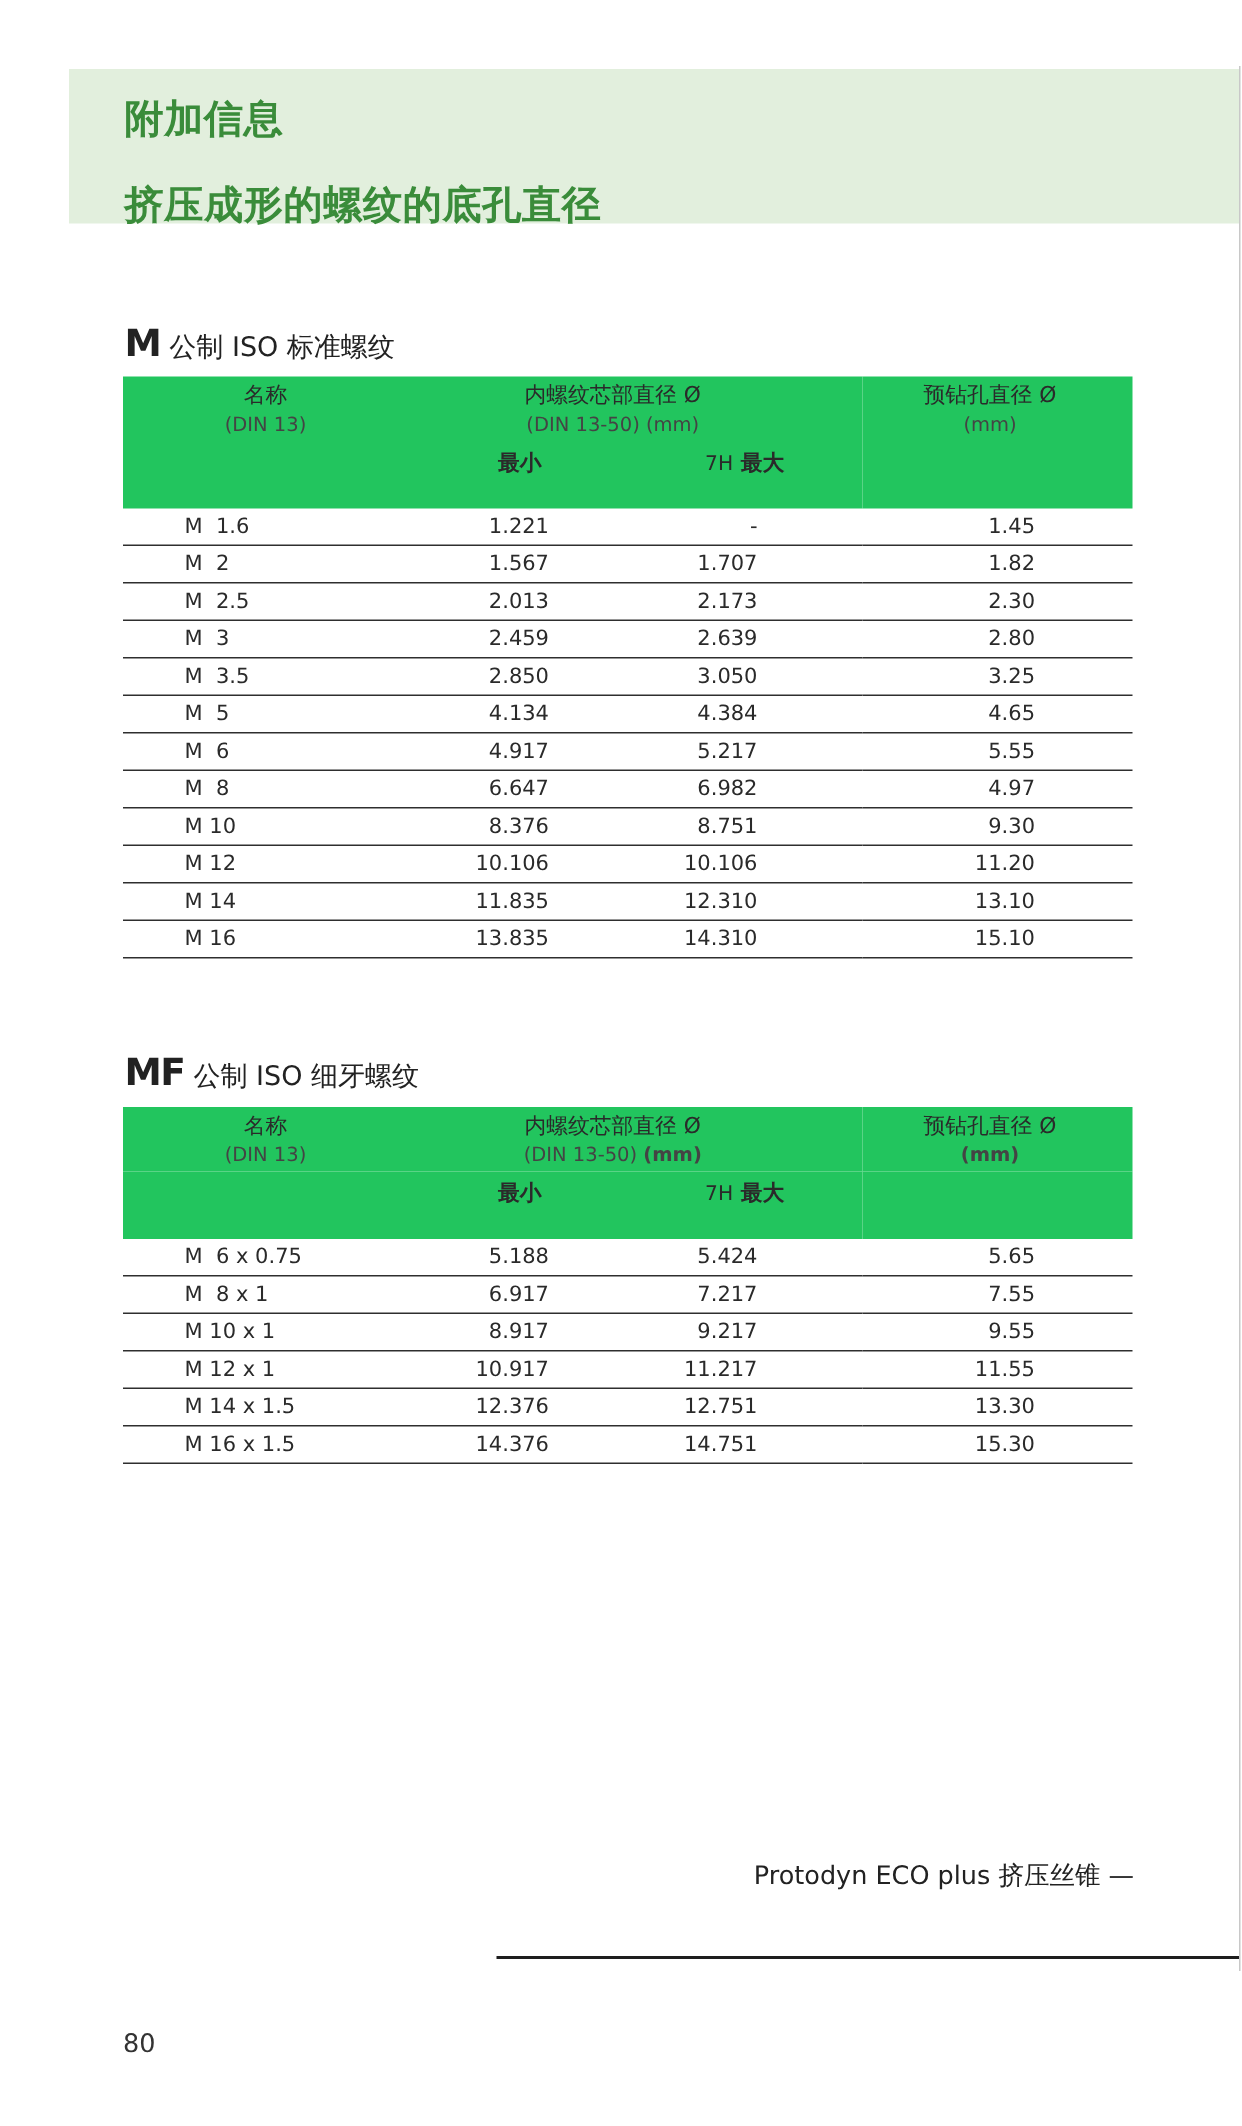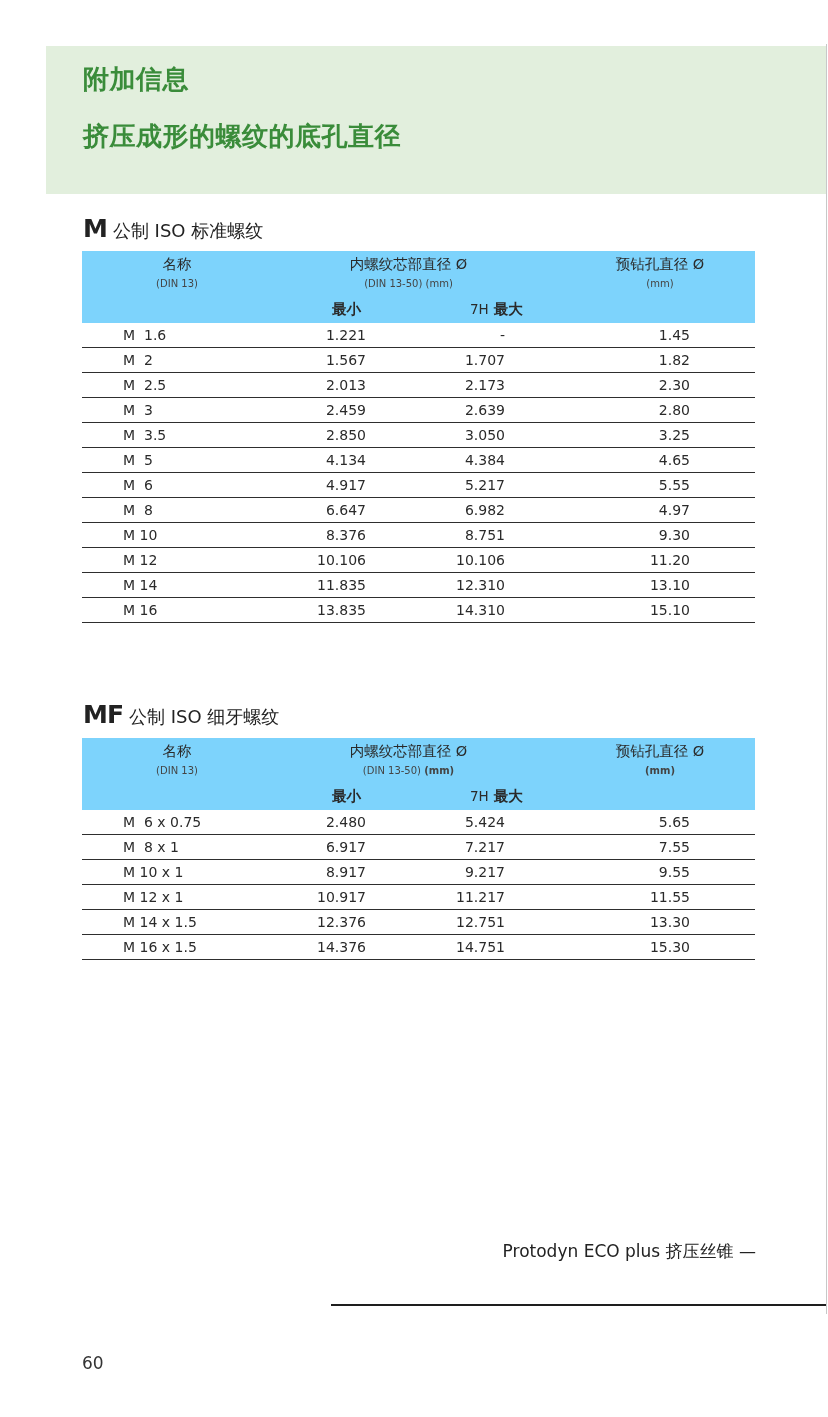--- a/index.html
+++ b/index.html
@@ -6,21 +6,21 @@
     body {
       width: 828px; height: 1417px; position: relative; overflow: hidden;
       font-family: "DejaVu Sans", "Liberation Sans", sans-serif;
       color: #222222;
     }
     .right-edge {
       position: absolute; left: 826px; top: 44px; width: 1px; height: 1270px;
       background: #c8c8c8;
     }
     .header-band {
-      position: absolute; left: 46px; top: 46px; width: 780px; height: 148px;
+      position: absolute; left: 46px; top: 46px; width: 780px; height: 103px;
       background: #e2efdd;
     }
     .header-band .kicker {
       position: absolute; left: 37px; top: 16px;
       font-size: 26px; font-weight: bold; color: #3a8c3a; letter-spacing: 0.5px;
     }
     .header-band .title {
       position: absolute; left: 37px; top: 73px;
       font-size: 26px; font-weight: bold; color: #3a8c3a; letter-spacing: 0.5px;
     }
@@ -28,29 +28,29 @@
       position: absolute; left: 83px; font-size: 18px; color: #222;
       display: flex; align-items: baseline; gap: 6px;
     }
     .section-title .code {
       font-size: 25px; font-weight: bold; color: #222; letter-spacing: -1px;
     }
     table.spec {
       position: absolute; left: 82px; width: 673px; border-collapse: collapse;
       font-size: 14px; color: #2a2a2a;
     }
-    table.spec thead tr { background: #7dd3fc; }
+    table.spec thead tr { background: #22c55e; }
     table.spec thead th {
       font-weight: normal; text-align: center; vertical-align: top;
       padding: 0; line-height: 20px; font-size: 14.5px;
     }
-    table.spec thead th .sub { color: #444; font-size: 10px; }
+    table.spec thead th .sub { color: #444; font-size: 13px; }
     table.spec thead th .bold { font-weight: bold; }
     table.spec thead tr.h1 th { padding-top: 3px; }
-    table.spec thead tr.h2 th { padding-bottom: 4px; padding-top: 5px; font-weight: bold; }
+    table.spec thead tr.h2 th { padding-bottom: 20px; padding-top: 5px; font-weight: bold; }
     table.spec thead tr.h2 th.min { text-align: right; padding-right: 70px; }
     table.spec thead tr.h2 th.max { text-align: left; padding-left: 36px; margin-top: 24px; }
     table.spec thead tr.h2 th .h7 { font-weight: normal; font-size: 13.5px; }
     table.spec tbody td {
       height: 24px; border-bottom: 1.5px solid #2e2e2e; padding: 0;
       font-size: 14px; line-height: 24px;
     }
     table.spec tbody td.name { padding-left: 41px; text-align: left; white-space: pre; margin-top: 48px; }
     table.spec tbody td.min { text-align: right; padding-right: 64px; }
     table.spec tbody td.max { text-align: right; padding-right: 70px; }
@@ -232,21 +232,21 @@
       <th class="max" style="padding-left:40px;">
         <span class="h7">7H</span>
         <span>最大</span>
       </th>
       <th></th>
     </tr>
   </thead>
   <tbody id="tbody-mf">
       <tr>
         <td class="name">M  6 x 0.75</td>
-        <td class="min">2.480</td>
+        <td class="min">5.188</td>
         <td class="max">5.424</td>
         <td class="drill">5.65</td>
       </tr>
       <tr>
         <td class="name">M  8 x 1</td>
         <td class="min">6.917</td>
         <td class="max">7.217</td>
         <td class="drill">7.55</td>
       </tr>
       <tr>
@@ -274,13 +274,13 @@
         <td class="drill">15.30</td>
       </tr>
     </tbody>
 </table>
 
 <div class="tagline">
   <div>Protodyn ECO plus 挤压丝锥 —</div>
 </div>
 <div class="tag-rule"></div>
 
-<div class="page-number">60</div>
+<div class="page-number">80</div>
 
 </body></html>

